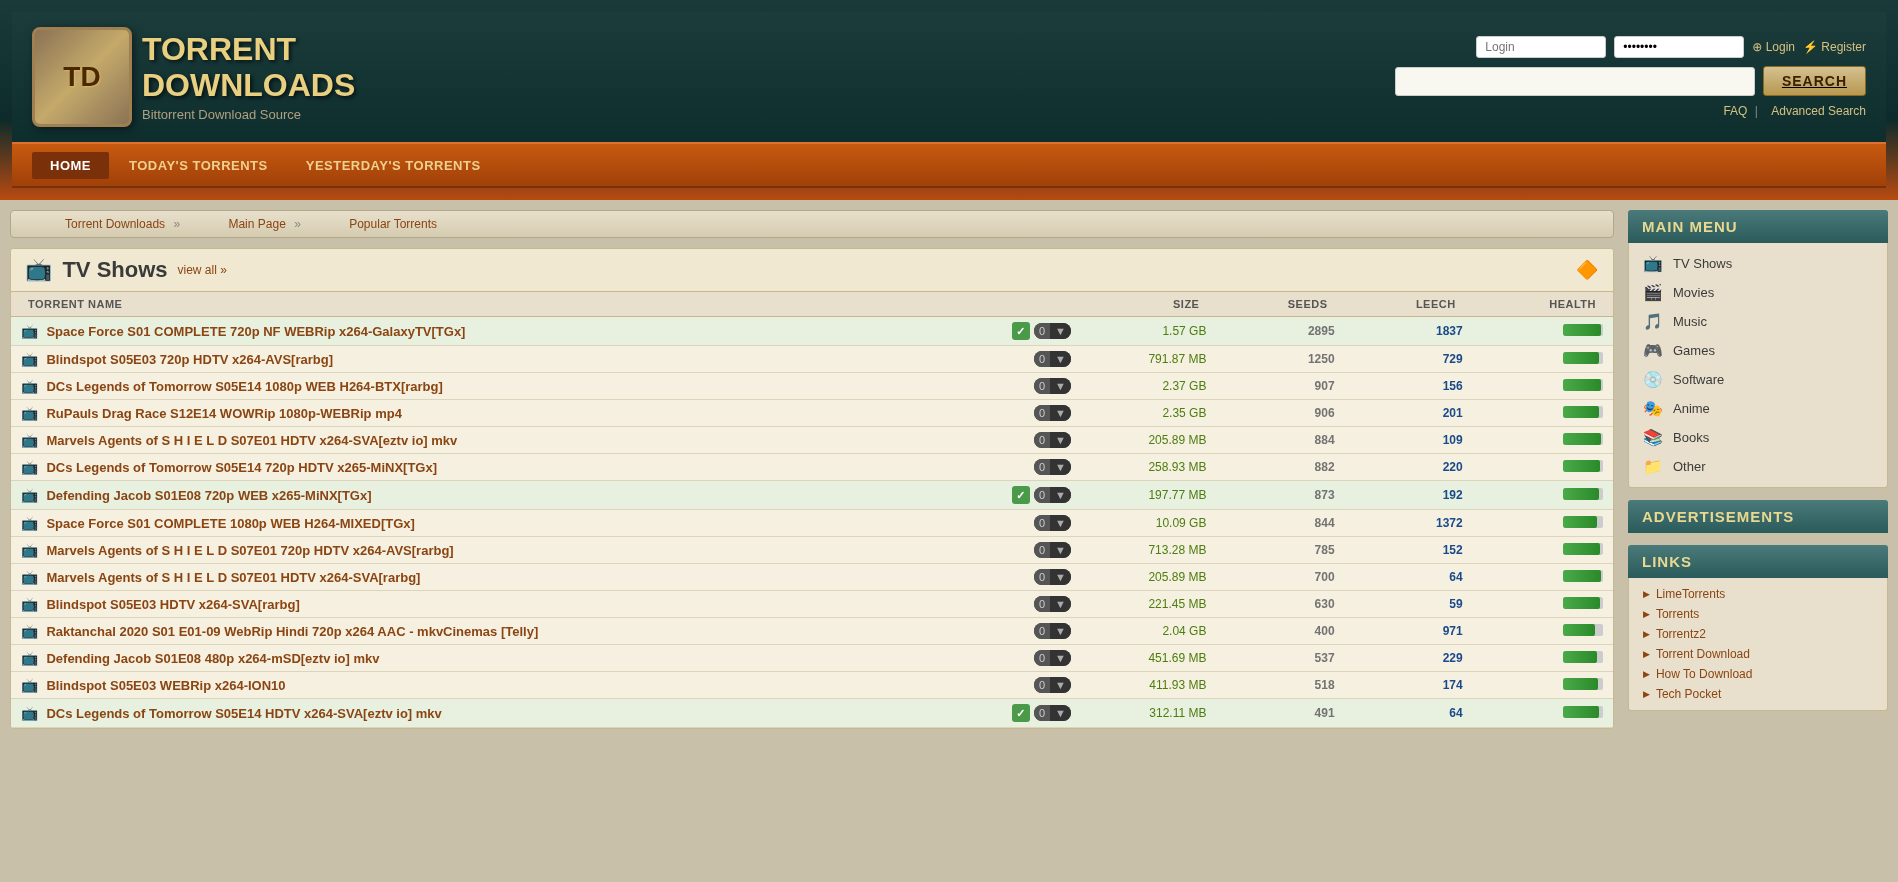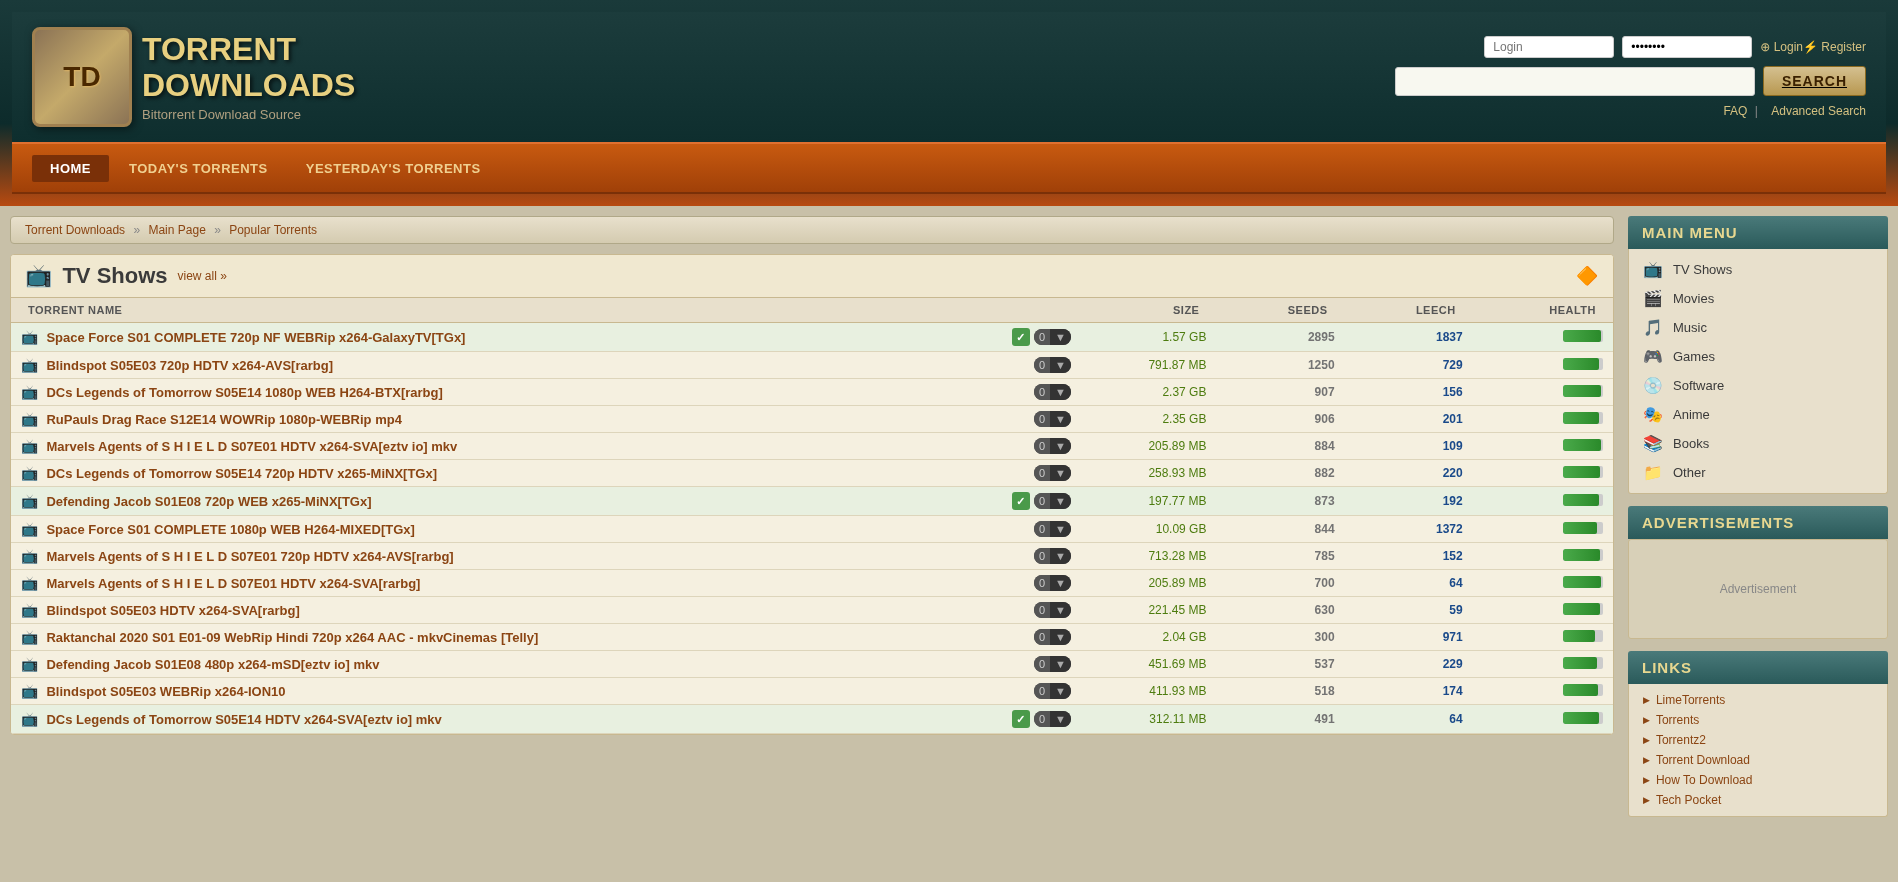--- a/index.html
+++ b/index.html
@@ -69,21 +69,21 @@
     #login-input, #password-input {
       padding: 3px 8px;
       border: 1px solid #ccc;
       border-radius: 3px;
       font-size: 12px;
       width: 130px;
       background: #fff;
     }
     #auth-links {
       display: flex;
-      gap: 0;
+      gap: 8px;
       font-size: 12px;
     }
     #auth-links a {
       color: #d4c080;
       text-decoration: none;
     }
     #search-bar {
       display: flex;
       align-items: center;
       gap: 8px;
@@ -125,21 +125,21 @@
     }
 
     
     #nav-bar {
       background: linear-gradient(180deg, #c85a10 0%, #a04008 100%);
       border-top: 2px solid #e07030;
       border-bottom: 2px solid #7a3008;
       display: flex;
       align-items: center;
       padding: 0 20px;
-      height: 52px;
+      height: 46px;
       gap: 2px;
     }
     .nav-item {
       color: #f0d090;
       font-size: 13px;
       font-weight: bold;
       padding: 6px 18px;
       cursor: pointer;
       text-decoration: none;
       letter-spacing: 0.5px;
@@ -164,20 +164,21 @@
       border: 1px solid #b0a888;
       border-radius: 4px;
       padding: 6px 14px;
       font-size: 12px;
       color: #555;
       margin-bottom: 10px;
     }
     #breadcrumb-bar a {
       color: #8b4513;
       text-decoration: none;
+      margin-left: 40px;
     }
     #breadcrumb-bar span {
       color: #888;
       margin: 0 5px;
     }
 
     
     #content-area {
       flex: 1;
       min-width: 0;
@@ -777,21 +778,21 @@
     <td>
       <div class="action-cell">
 
         <div class="vote-badge">
           <span class="vote-count">0</span>
           <span class="vote-arrow">▼</span>
         </div>
       </div>
     </td>
     <td class="size-cell">2.04 GB</td>
-    <td class="seeds-cell">300</td>
+    <td class="seeds-cell">400</td>
     <td class="leech-cell">971</td>
     <td class="health-cell">
       <div class="health-bar">
         <div class="health-fill" style="width:80%"></div>
       </div>
     </td>
   </tr>
             <tr>
     <td>
       <div class="torrent-name-cell">
@@ -907,21 +908,20 @@
           <a href="#" class="sidebar-item">
             <span class="sidebar-icon">📁</span>
             <span>Other</span>
           </a>
         </div>
     </div>
 
 
     <div class="sidebar-section">
       <div class="sidebar-header">ADVERTISEMENTS</div>
-      <div class="ads-placeholder">Advertisement</div>
     </div>
 
     <div class="sidebar-section">
       <div class="sidebar-link-title">LINKS</div>
       <div class="sidebar-sublinks" id="links-content">
       <a href="#" class="sidebar-link">LimeTorrents</a>
           <a href="#" class="sidebar-link">Torrents</a>
           <a href="#" class="sidebar-link">Torrentz2</a>
           <a href="#" class="sidebar-link">Torrent Download</a>
           <a href="#" class="sidebar-link">How To Download</a>

